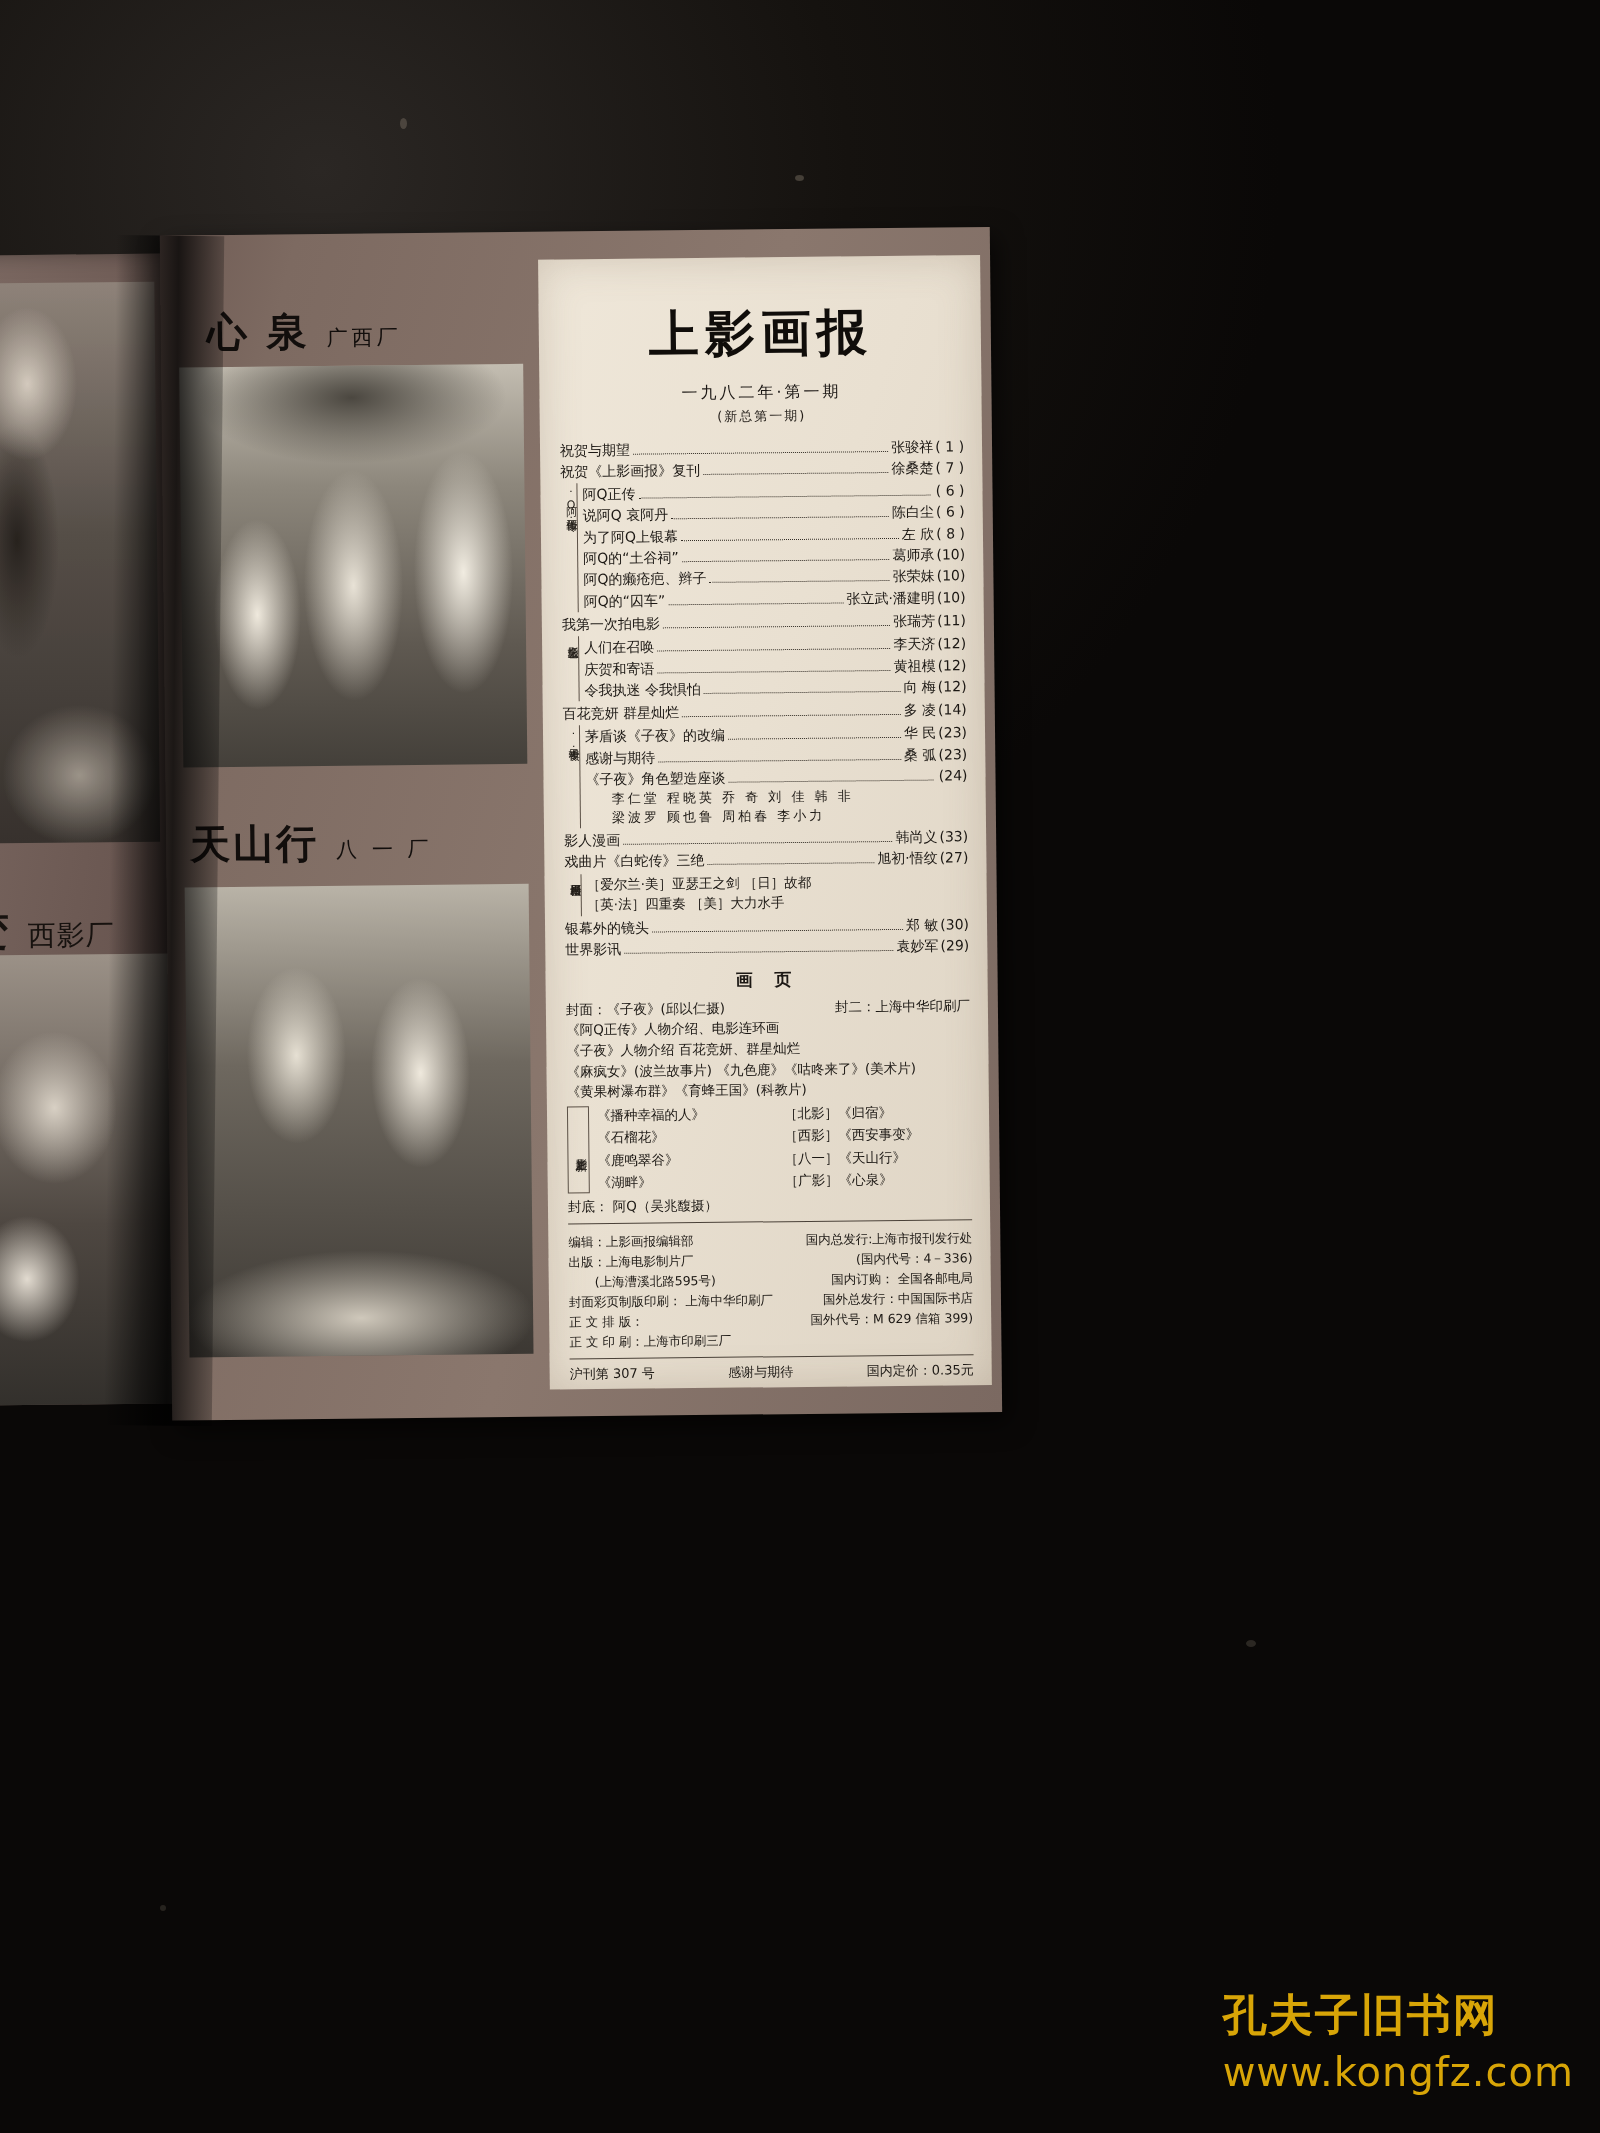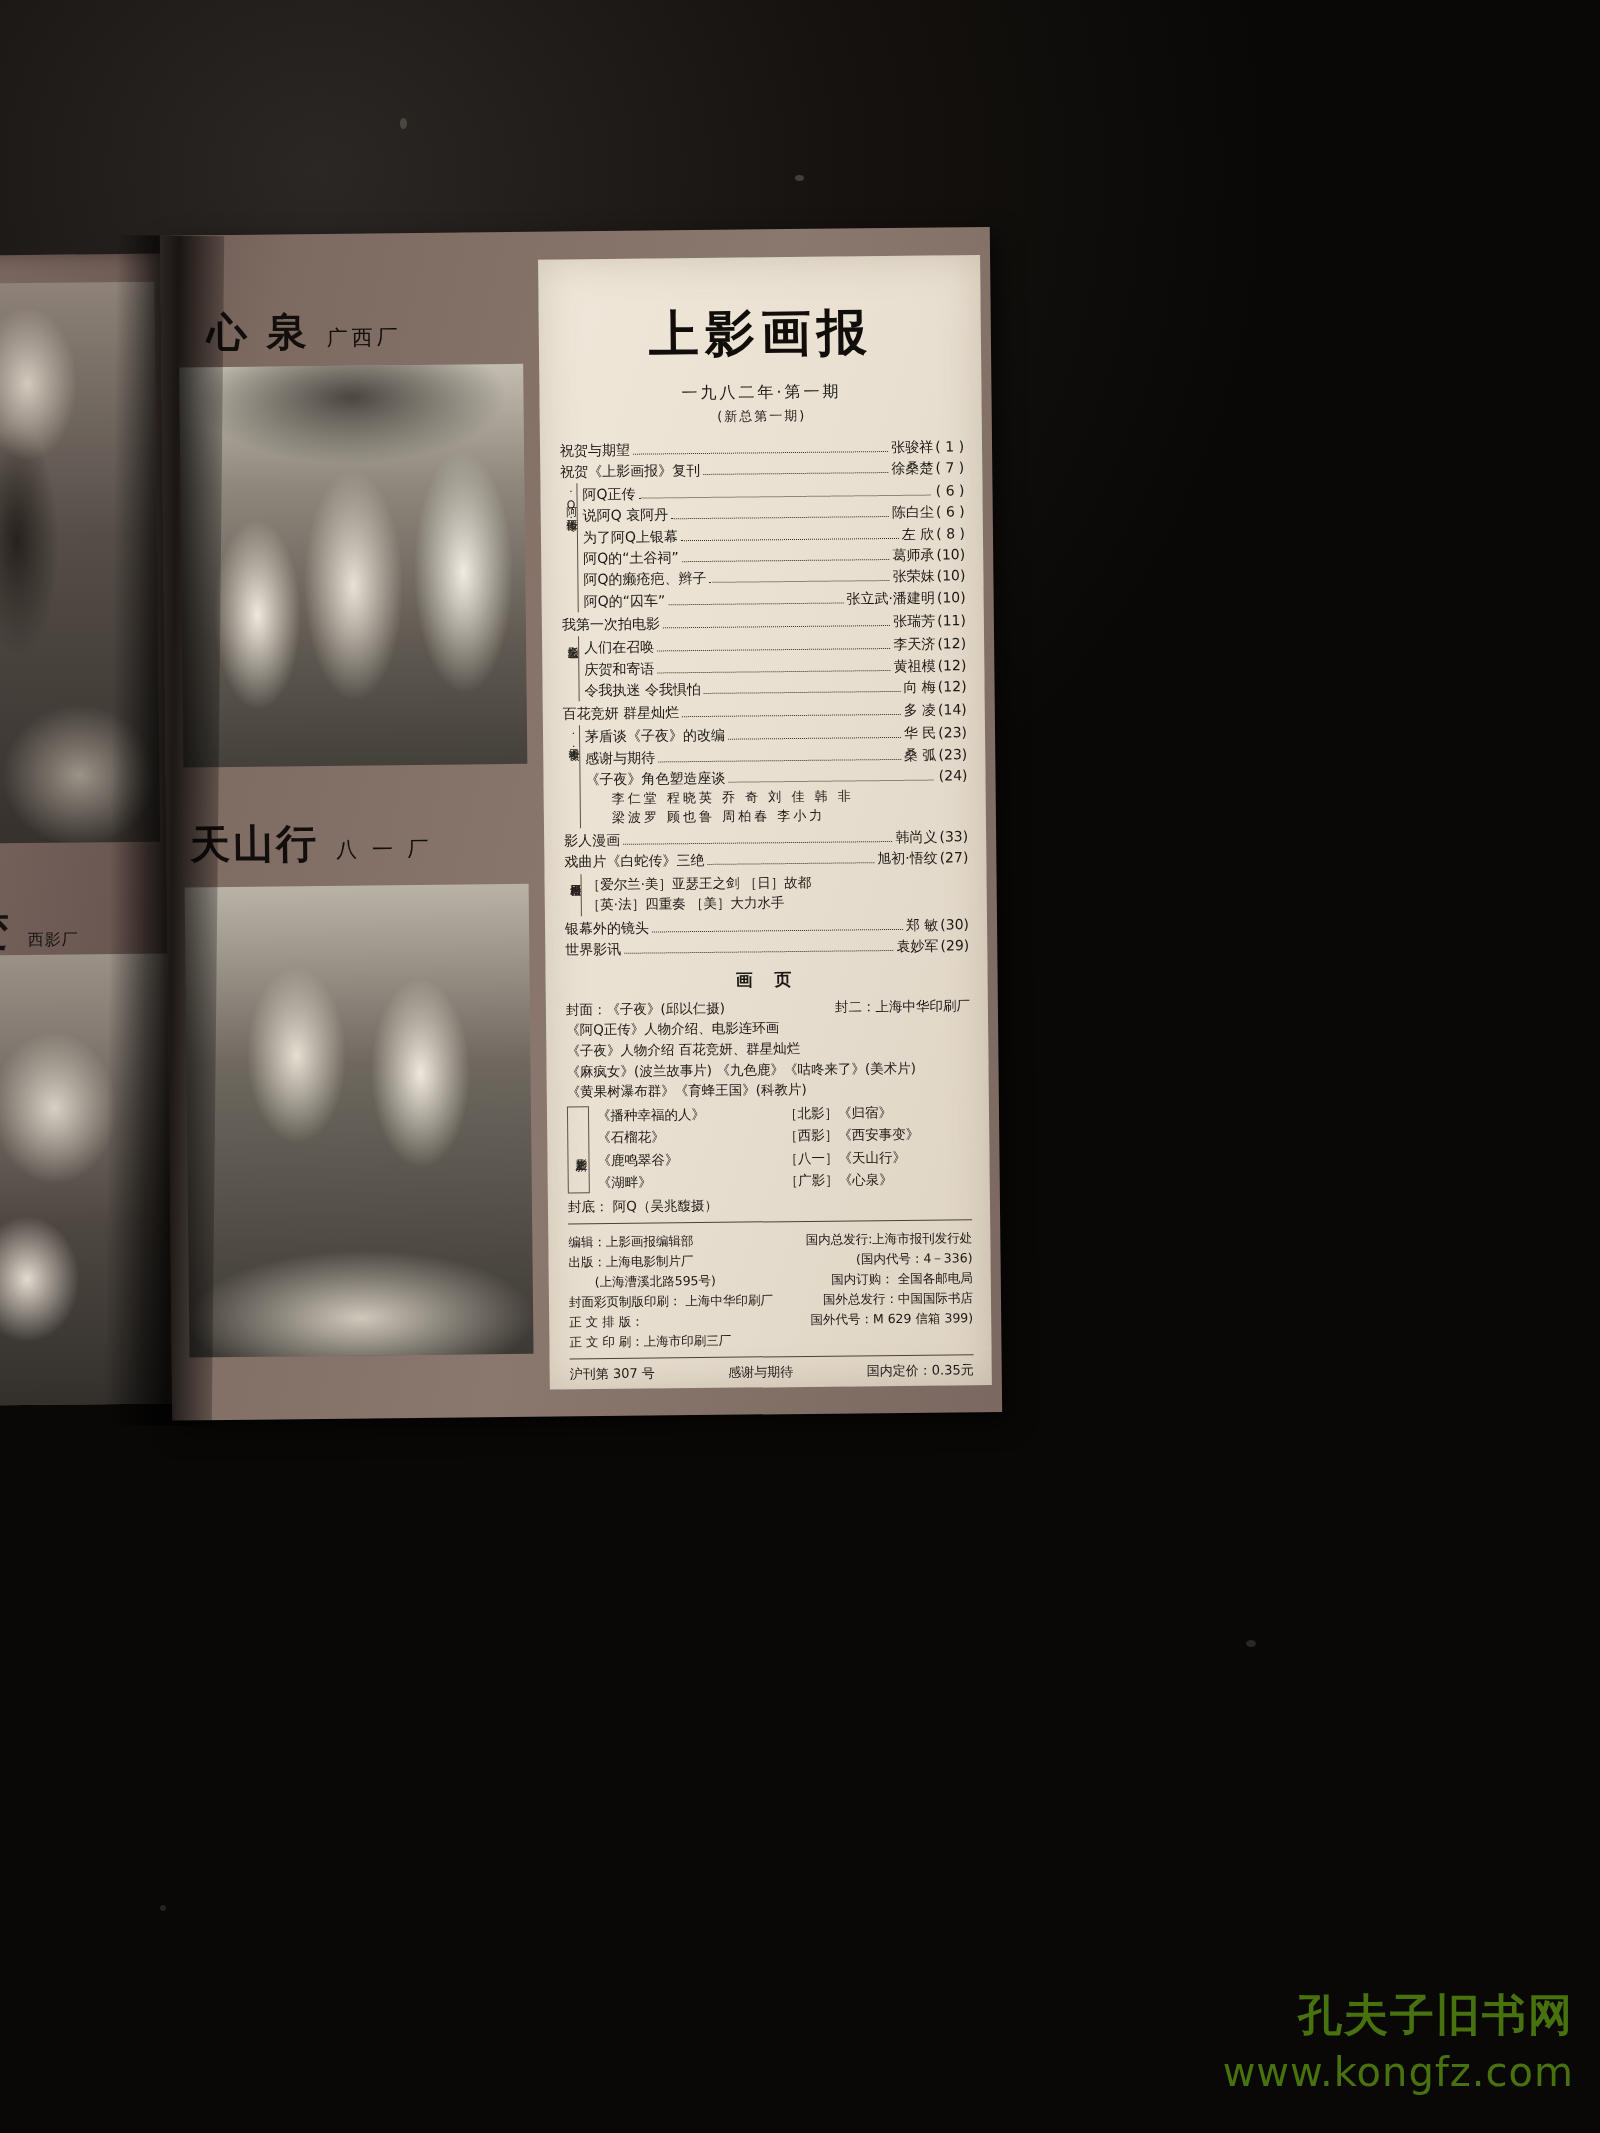--- a/index.html
+++ b/index.html
@@ -83,21 +83,21 @@
     left: 6px;
     top: 648px;
     color: #17120f;
     font-size: 42px;
     letter-spacing: 2px;
     white-space: nowrap;
     font-family: "DejaVu Sans", sans-serif;
     font-weight: 700;
   }
   .left-caption .sub {
-    font-size: 16px;
+    font-size: 28px;
     font-weight: 400;
     letter-spacing: 1px;
   }
 
   
   .gutter {
     position: absolute;
     left: 150px;
     top: 0;
     width: 108px;
@@ -328,22 +328,22 @@
     font-size: 13px;
     margin-top: 6px;
     white-space: nowrap;
   }
 
   
   .watermark {
     position: absolute;
     right: 26px;
     bottom: 38px;
-    text-align: right;
-    color: #4d7c0f;
+    text-align: left;
+    color: #eab308;
     opacity: .92;
   }
   .watermark .wm1 {
     font-size: 44px;
     font-weight: 700;
     letter-spacing: 2px;
     font-family: "DejaVu Sans", sans-serif;
   }
   .watermark .wm2 {
     font-size: 40px;

